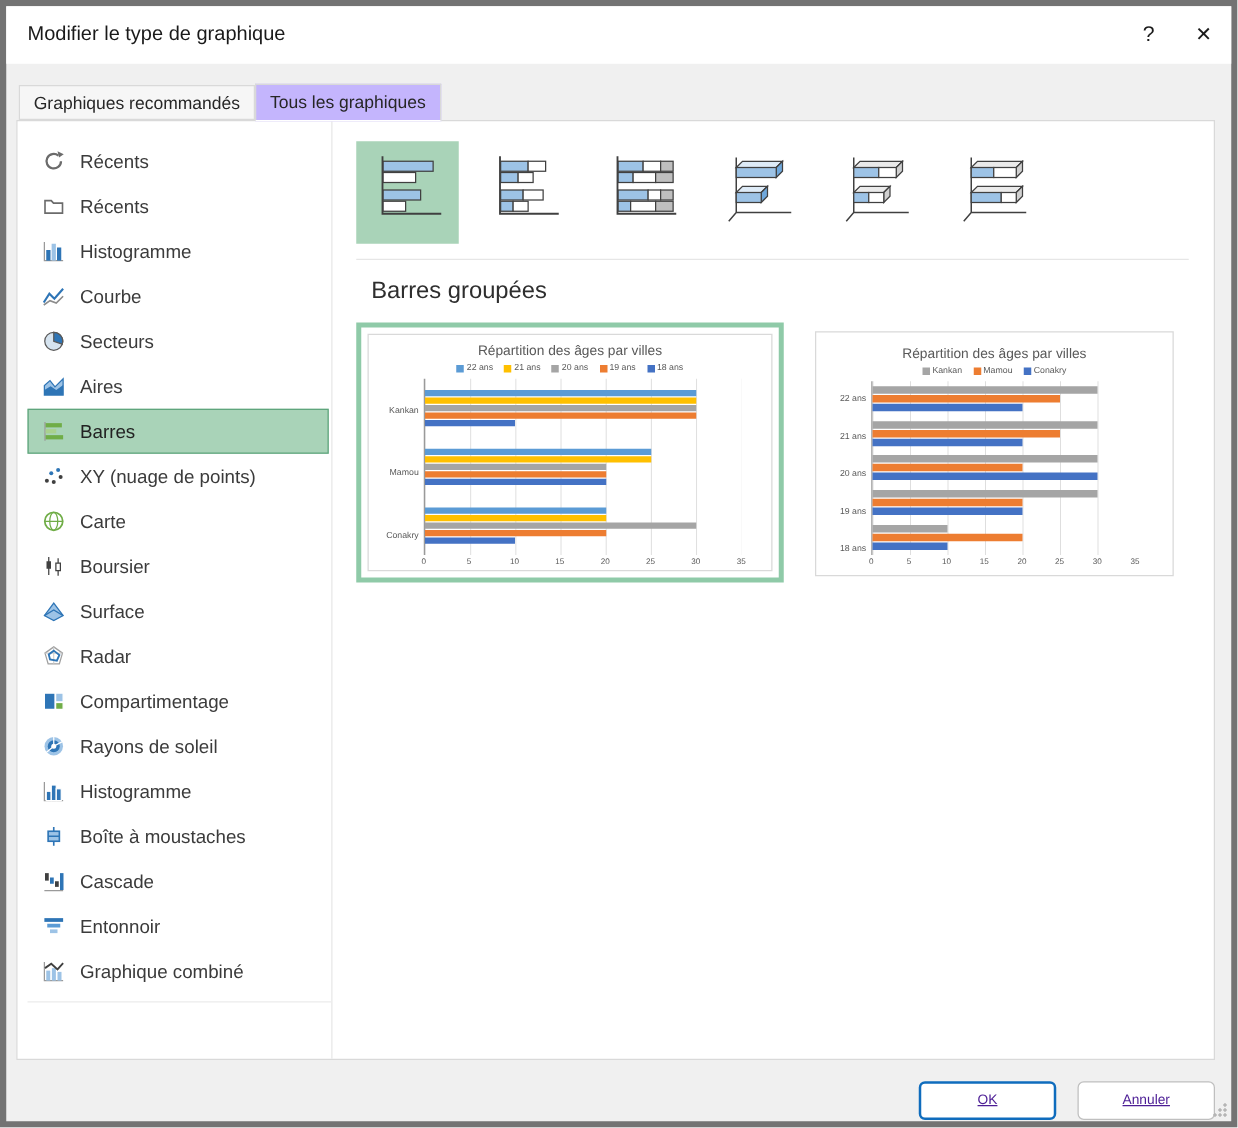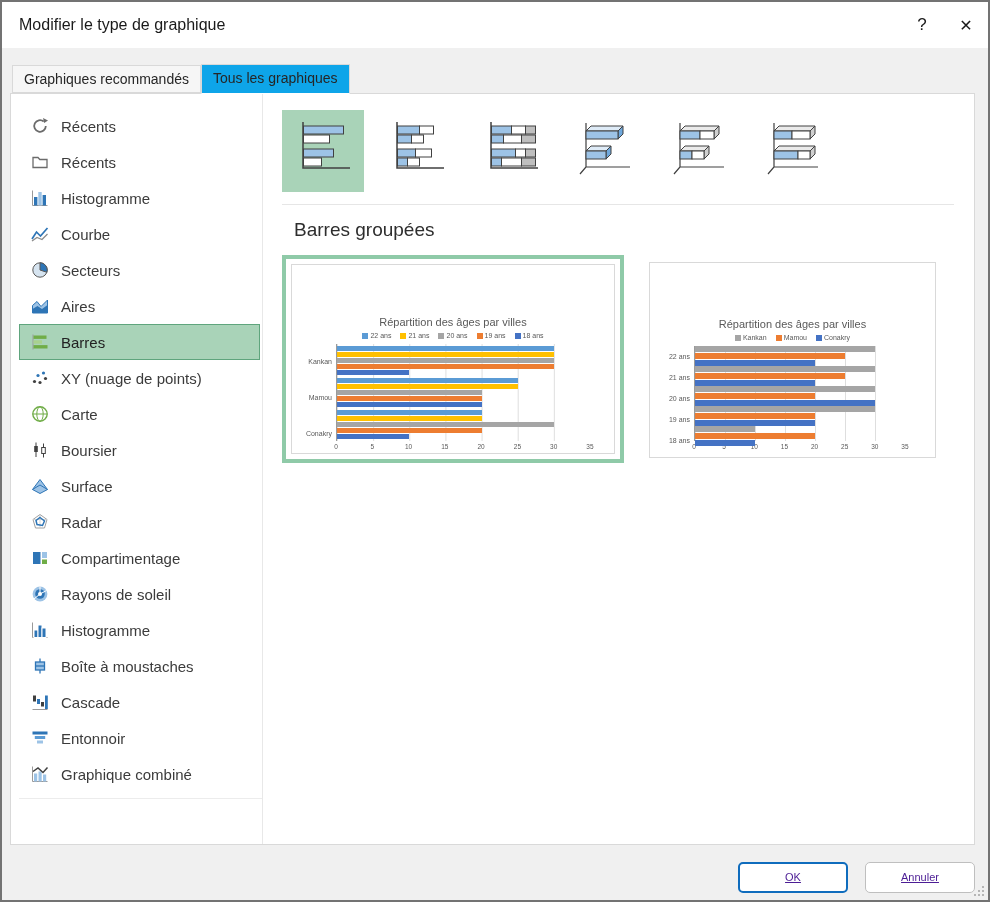--- a/index.html
+++ b/index.html
@@ -2,32 +2,32 @@
 <html><head>
 <meta charset="utf-8">
 <style>
   * { box-sizing: border-box; margin: 0; padding: 0; }
   html, body { width: 990px; height: 902px; overflow: hidden; }
   body {
     font-family: "Liberation Sans", "DejaVu Sans", sans-serif;
     background: #f0f0f0;
     color: #1a1a1a;
   }
-  .dialog { width: 990px; height: 902px; position: relative; background: #f0f0f0; border: 2px solid #737373; }
+  .dialog { width: 990px; height: 902px; position: relative; background: #f0f0f0; border: 5px solid #737373; }
 
   
   .titlebar { height: 46px; background: #fff; display: flex; align-items: center; padding-left: 17px; }
   .titlebar .title { flex: 1; font-size: 16px; color: #1a1a1a; }
   .tb-btn { width: 44px; height: 100%; border: none; background: transparent; font-size: 17px; color: #1a1a1a; cursor: default; font-family: inherit; }
   .tb-btn.close { font-size: 16px; }
 
   
   .tabstrip { display: flex; align-items: flex-end; padding-left: 10px; margin-top: 16px; position: relative; z-index: 2; }
   .tab { border: 1px solid #d9d9d9; background: #f6f6f6; padding: 5px 11px 5px 11px; font-size: 14px; color: #262626; margin-right: 0; cursor: default; }
-  .tab.selected { background: #0ea5e9; border-bottom-color: #fff; margin-bottom: -1px; padding-bottom: 7px; position: relative; z-index: 3; text-align: center; }
+  .tab.selected { background: #c4b5fd; border-bottom-color: #fff; margin-bottom: -1px; padding-bottom: 7px; position: relative; z-index: 3; text-align: center; }
 
   
   .content { background: #fff; border: 1px solid #d9d9d9; margin: 0 13px 0 8px; height: 752px; display: flex; position: relative; z-index: 1; }
 
   
   .sidebar { width: 252px; padding: 14px 0 0 8px; border-right: 1px solid #e8e8e8; }
   .side-inner { border-bottom: 1px solid #ececec; padding-bottom: 6px; }
   .side-item { height: 36px; display: flex; align-items: center; gap: 11px; padding: 0 6px 0 10px; font-size: 15px; color: #3b3b3b; cursor: default; border: 1px solid transparent; margin-right: 2px; }
   .side-item.selected { background: #a9d3b8; border: 1px solid #5fa57d; color: #222; }
   .side-icon { width: 20px; height: 20px; display: inline-flex; align-items: center; justify-content: center; flex: none; }
@@ -42,21 +42,21 @@
   .section-title { font-size: 19px; color: #2e2e2e; margin: 14px 0 14px 12px; font-weight: 400; }
 
   
   .previews { display: flex; gap: 25px; align-items: flex-start; }
   .preview { background: #fff; cursor: default; }
   .preview.selected { width: 342px; height: 208px; border: 4px solid #8fcaa8; padding: 5px; }
   .preview.plain { width: 287px; height: 196px; border: 1px solid #d9d9d9; padding: 4px 6px; margin-top: 7px; }
   .chart-card { height: 100%; display: flex; flex-direction: column; padding: 3px 4px 2px 4px; }
   .preview.selected .chart-card { border: 1px solid #d9d9d9; }
 
-  .chart-title { text-align: center; font-size: 11px; color: #595959; padding-top: 4px; margin-top: 44px; }
+  .chart-title { text-align: center; font-size: 11px; color: #595959; padding-top: 4px; }
   .legend { display: flex; justify-content: center; align-items: center; gap: 9px; font-size: 7px; color: #595959; padding: 4px 0 3px 0; }
   .lg-item { display: inline-flex; align-items: center; gap: 2px; white-space: nowrap; }
   .sw { width: 6px; height: 6px; display: inline-block; }
 
   .chart-body { flex: 1; display: flex; padding: 2px 4px 0 2px; min-height: 0; }
   .cat-labels { display: flex; flex-direction: column; padding-right: 4px; }
   .preview.selected .cat-labels { width: 38px; }
   .preview.plain .cat-labels { width: 32px; }
   .cat-label { flex: 1; display: flex; align-items: center; justify-content: flex-end; font-size: 7px; color: #595959; }
   .plot-col { flex: 1; display: flex; flex-direction: column; padding-right: 16px; min-height: 0; }

